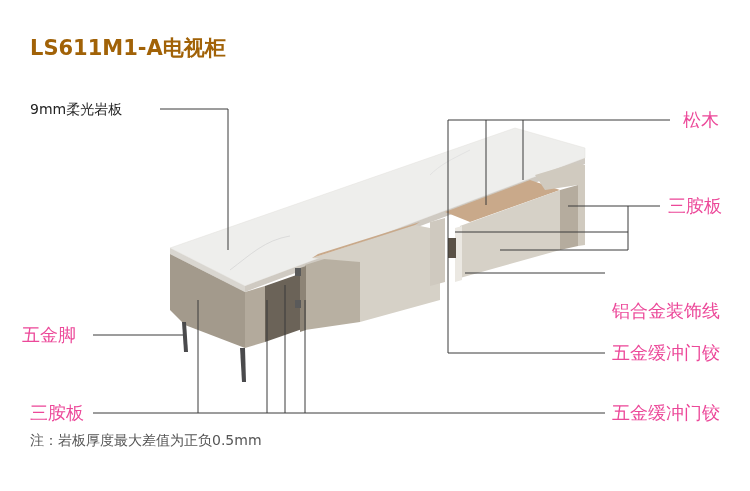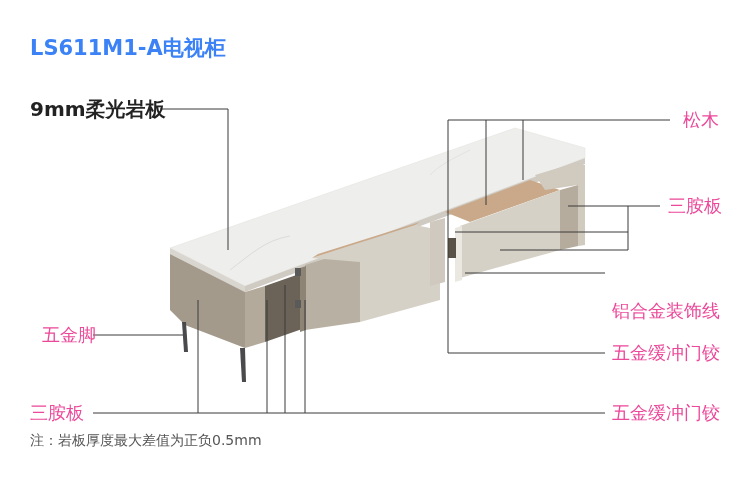--- a/index.html
+++ b/index.html
@@ -1,21 +1,21 @@
 <!DOCTYPE html>
 <html><head>
   <meta charset="utf-8">
   <style>
     html, body { margin: 0; padding: 0; background: #ffffff; }
     body { width: 750px; height: 491px; position: relative; overflow: hidden;
            font-family: "DejaVu Sans", "Liberation Sans", sans-serif; color: #333; }
     .abs { position: absolute; }
-    .title { left: 30px; top: 34px; font-size: 21px; font-weight: bold; color: #3b82f6; letter-spacing: 0px; }
+    .title { left: 30px; top: 34px; font-size: 21px; font-weight: bold; color: #a16207; letter-spacing: 0px; }
     .label { font-size: 18px; color: #ec4899; white-space: nowrap; line-height: 18px; }
-    .label.bold { font-weight: bold; color: #222; font-size: 20px; }
+    .label.bold { font-weight: normal; color: #222; font-size: 14px; }
     .note { left: 30px; top: 432px; font-size: 14px; color: #555; text-align: center; }
     svg.art { position: absolute; left: 0; top: 0; }
   </style>
 </head>
 <body>
 
 <div class="abs title">LS611M1-A电视柜</div>
 
 <svg class="art" width="750" height="491" viewBox="0 0 750 491">
 
@@ -83,18 +83,18 @@
     <line x1="285" y1="285" x2="285" y2="413"></line>
 
     <polyline points="305,300 305,413 605,413"></polyline>
   </g>
 </svg>
 
 <div class="abs label bold" style="left:30px; top:100px;">9mm柔光岩板</div>
 <div class="abs label" style="left:683px; top:111px;">松木</div>
 <div class="abs label" style="left:668px; top:197px;">三胺板</div>
 <div class="abs label" style="left:612px; top:272px;margin-top:30px;">铝合金装饰线</div>
-<div class="abs label" style="left:42px; top:326px;text-align:center;">五金脚</div>
+<div class="abs label" style="left:22px; top:326px;text-align:center;">五金脚</div>
 <div class="abs label" style="left:612px; top:344px;">五金缓冲门铰</div>
 <div class="abs label" style="left:30px; top:404px;">三胺板</div>
 <div class="abs label" style="left:612px; top:404px;">五金缓冲门铰</div>
 
 <div class="abs note">注：岩板厚度最大差值为正负0.5mm</div>
 
 </body></html>

